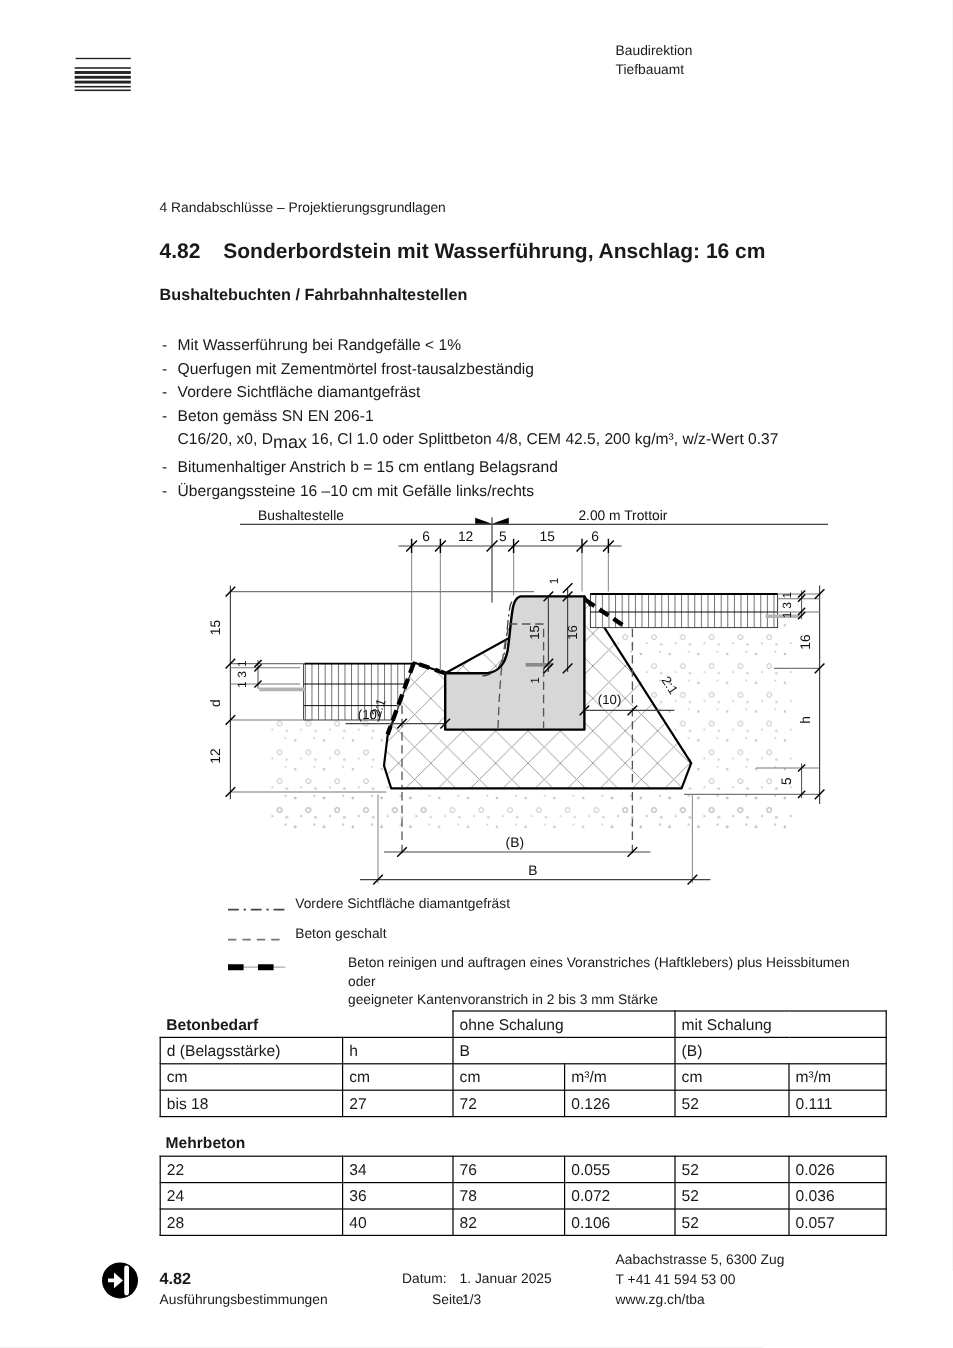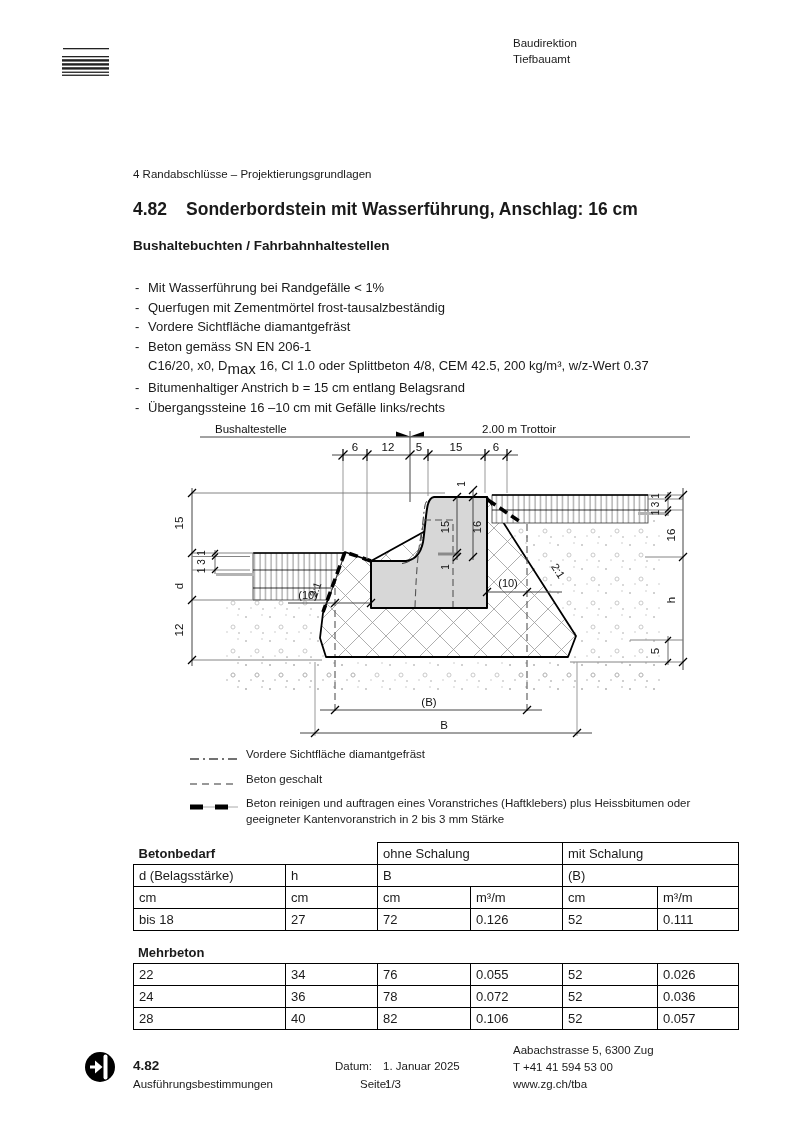--- a/index.html
+++ b/index.html
@@ -306,21 +306,21 @@
       <span>Vordere Sichtfläche diamantgefräst</span>
     </div>
     <div class="legend-row" style="margin-top:5px;">
       <span class="legend-sample">
         <svg width="48" height="6">
             <line x1="0" y1="3" x2="48" y2="3" stroke="#777" stroke-width="1.3" stroke-dasharray="7 5"></line>
           </svg>
       </span>
       <span>Beton geschalt</span>
     </div>
-    <div class="legend-row" style="margin-top:5px;">
+    <div class="legend-row" style="margin-top:5px;gap:44px;">
       <span class="legend-sample">
         <svg width="48" height="8">
             <line x1="0" y1="4" x2="48" y2="4" stroke="#aaa" stroke-width="1"></line>
             <line x1="0" y1="4" x2="48" y2="4" stroke="#000" stroke-width="5" stroke-dasharray="13 12"></line>
           </svg>
       </span>
       <span><span>Beton reinigen und auftragen eines Voranstriches (Haftklebers) plus Heissbitumen oder</span><br>
       <span>geeigneter Kantenvoranstrich in 2 bis 3 mm Stärke</span></span>
     </div>
   </div>

